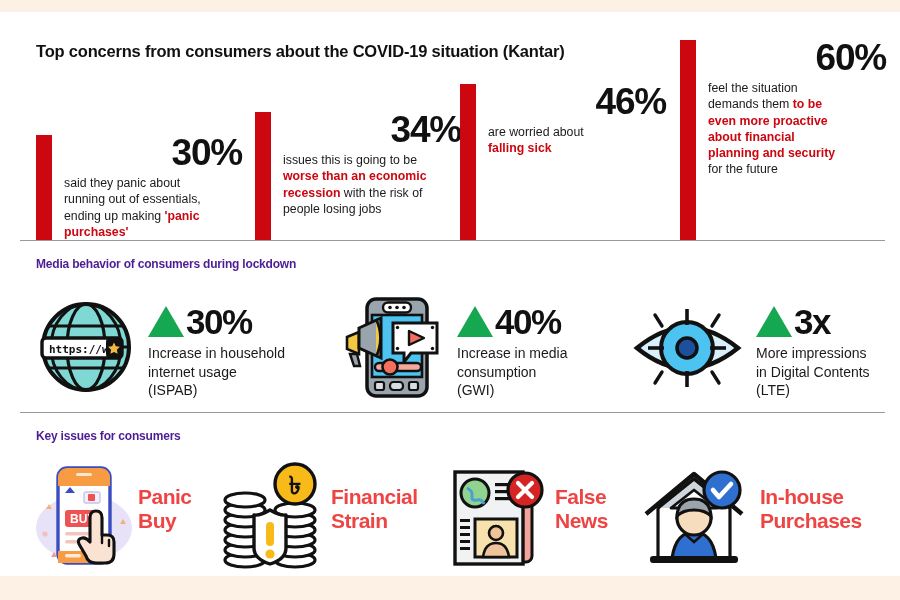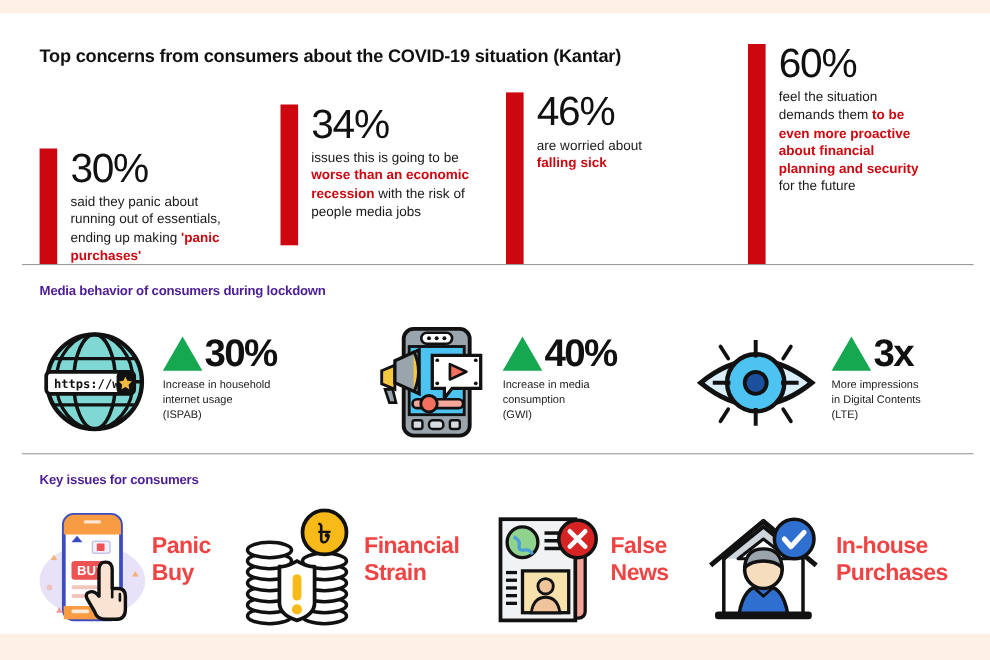--- a/index.html
+++ b/index.html
@@ -30,23 +30,24 @@
     font-size: 16.5px; font-weight: bold; color: #111;
     letter-spacing: -0.2px;
   }
   .stat-col { position: absolute; }
   .stat-bar {
     position: absolute; left: 0; bottom: 0;
     width: 16px; background: #cc0710;
   }
   .stat-body { position: absolute; left: 28px; top: 0; width: 178px; }
   .stat-pct {
-    font-size: 37px; font-weight: normal; color: #111;
+    font-size: 37px; font-weight: bold; color: #111;
     line-height: 0.98; letter-spacing: -1.2px;
     margin-bottom: 4px;
+    text-align: right;
   }
   .stat-text {
     font-size: 12.3px; color: #1a1a1a; line-height: 1.32;
   }
   .stat-text .hl { color: #cc0710; font-weight: bold; }
 
   
   .divider {
     position: absolute; left: 20px; width: 865px;
     height: 1px; background: #9a9a9a;
@@ -69,21 +70,21 @@
     border-left: 18px solid transparent;
     border-right: 18px solid transparent;
     border-bottom: 31px solid #16a751;
     flex: 0 0 auto;
   }
   .media-num {
     font-size: 35px; font-weight: bold; color: #111;
     letter-spacing: -1.5px; line-height: 1;
   }
   .media-desc {
-    font-size: 10px; color: #1a1a1a; line-height: 1.33; margin-top: 3px;
+    font-size: 14px; color: #1a1a1a; line-height: 1.33; margin-top: 3px;
   }
 
   
   .issue-item { position: absolute; top: 450px; }
   .issue-icon { position: absolute; left: 0; top: 0; width: 112px; height: 112px; }
   .issue-label {
     position: absolute; left: 106px; top: 23px;
     font-size: 21px; font-weight: bold; color: #ef4444;
     line-height: 1.12; letter-spacing: -0.5px;
     white-space: pre-line;
@@ -103,29 +104,29 @@
           <div class="stat-body">
             <div class="stat-pct">30%</div>
             <div class="stat-text">
               <div><span>said they panic about</span></div>
               <div><span>running out of essentials,</span></div>
               <div><span>ending up making </span><span class="hl">'panic</span></div>
               <div><span class="hl">purchases'</span></div>
             </div>
           </div>
         </div>
-        <div class="stat-col" style="left: 255px; top: 83px; height: 128px; width: 206px;">
+        <div class="stat-col" style="left: 255px; top: 100px; height: 128px; width: 206px;">
           <div class="stat-bar" style="height: 128px;"></div>
           <div class="stat-body">
             <div class="stat-pct">34%</div>
             <div class="stat-text">
               <div><span>issues this is going to be</span></div>
               <div><span class="hl">worse than an economic</span></div>
               <div><span class="hl">recession</span><span> with the risk of</span></div>
-              <div><span>people media jobs</span></div>
+              <div><span>people losing jobs</span></div>
             </div>
           </div>
         </div>
         <div class="stat-col" style="left: 460px; top: 72px; height: 156px; width: 206px;">
           <div class="stat-bar" style="height: 156px;"></div>
           <div class="stat-body">
             <div class="stat-pct">46%</div>
             <div class="stat-text">
               <div><span>are worried about</span></div>
               <div><span class="hl">falling sick</span></div>

